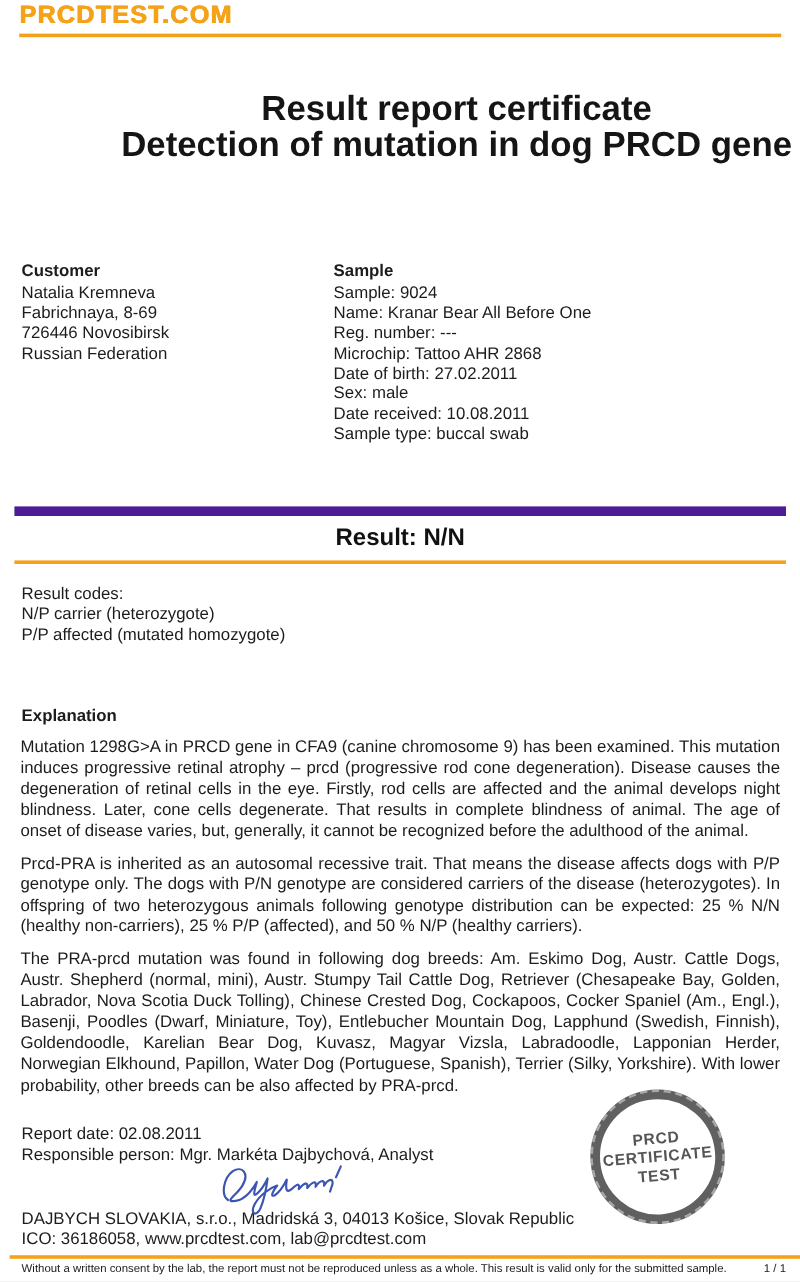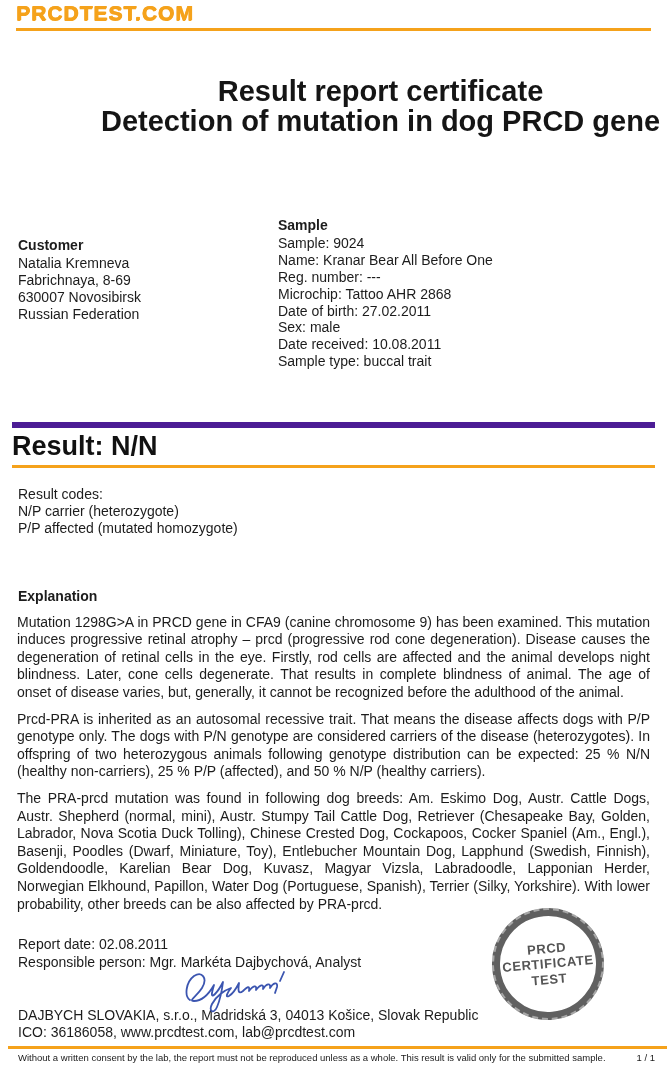--- a/index.html
+++ b/index.html
@@ -16,29 +16,29 @@
     color:#F5A21B; text-shadow:0.7px 0 0 #F5A21B, 0 0.5px 0 #F5A21B;
   }
   .header-rule { left:16px; top:28px; width:635px; height:3px; background:#F5A21B; }
 
   .title {
     left:0; top:76px; width:667px; text-align:center;
     font-size:29px; line-height:30px; font-weight:700; color:#151515;margin-left:47px;
   }
 
   .info-block { top:217px; font-size:14px; line-height:16.9px; }
-  .customer-block { left:18px;margin-top:20px; }
+  .customer-block { left:18px; }
   .sample-block { left:278px; }
   .info-heading { font-weight:700; margin-bottom:1px; }
 
   .result-band {
     left:12px; top:422px; width:643px;
-    border-top:6px solid #4c1d95; border-bottom:3px solid #F5A21B;
-    padding:3px 0 4px; 
-    font-size:27px; line-height:30px; font-weight:700; color:#111;
+    border-top:8px solid #4c1d95; border-bottom:3px solid #F5A21B;
+    padding:3px 0 4px; text-align:center;
+    font-size:20px; line-height:30px; font-weight:700; color:#111;
   }
 
   .result-codes { left:18px; top:486px; font-size:14px; line-height:17px; }
 
   .explanation { left:17px; top:588px; width:633px; font-size:14px; line-height:17.6px; }
   .explanation h3 { font-size:14px; font-weight:700; margin:0 0 8px 1px; }
   .explanation p { text-align:justify; margin:0 0 9px 0; }
 
   .report-block { left:18px; top:936px; font-size:14px; line-height:17.6px; }
 
@@ -75,34 +75,34 @@
 
   <div class="abs title">
     <div>Result report certificate</div>
     <div>Detection of mutation in dog PRCD gene</div>
   </div>
 
   <div class="abs info-block customer-block">
     <div class="info-heading">Customer</div>
     <div>Natalia Kremneva</div>
     <div>Fabrichnaya, 8-69</div>
-    <div>630007 Novosibirsk</div>
+    <div>726446 Novosibirsk</div>
     <div>Russian Federation</div>
   </div>
 
   <div class="abs info-block sample-block">
     <div class="info-heading">Sample</div>
     <div>Sample: 9024</div>
     <div>Name: Kranar Bear All Before One</div>
     <div>Reg. number: ---</div>
     <div>Microchip: Tattoo AHR 2868</div>
     <div>Date of birth: 27.02.2011</div>
     <div>Sex: male</div>
     <div>Date received: 10.08.2011</div>
-    <div>Sample type: buccal trait</div>
+    <div>Sample type: buccal swab</div>
   </div>
 
   <div class="abs result-band">
     <span>Result: N/N</span>
   </div>
 
   <div class="abs result-codes">
     <div>Result codes:</div>
     <div>N/P carrier (heterozygote)</div>
     <div>P/P affected (mutated homozygote)</div>

